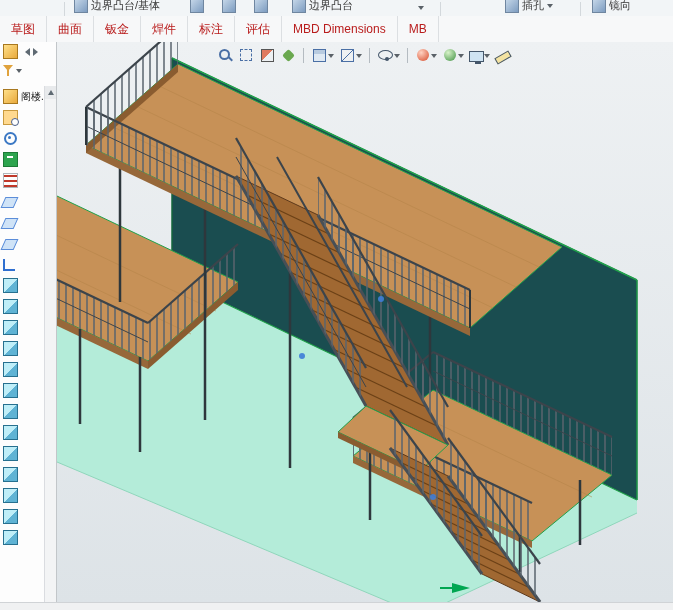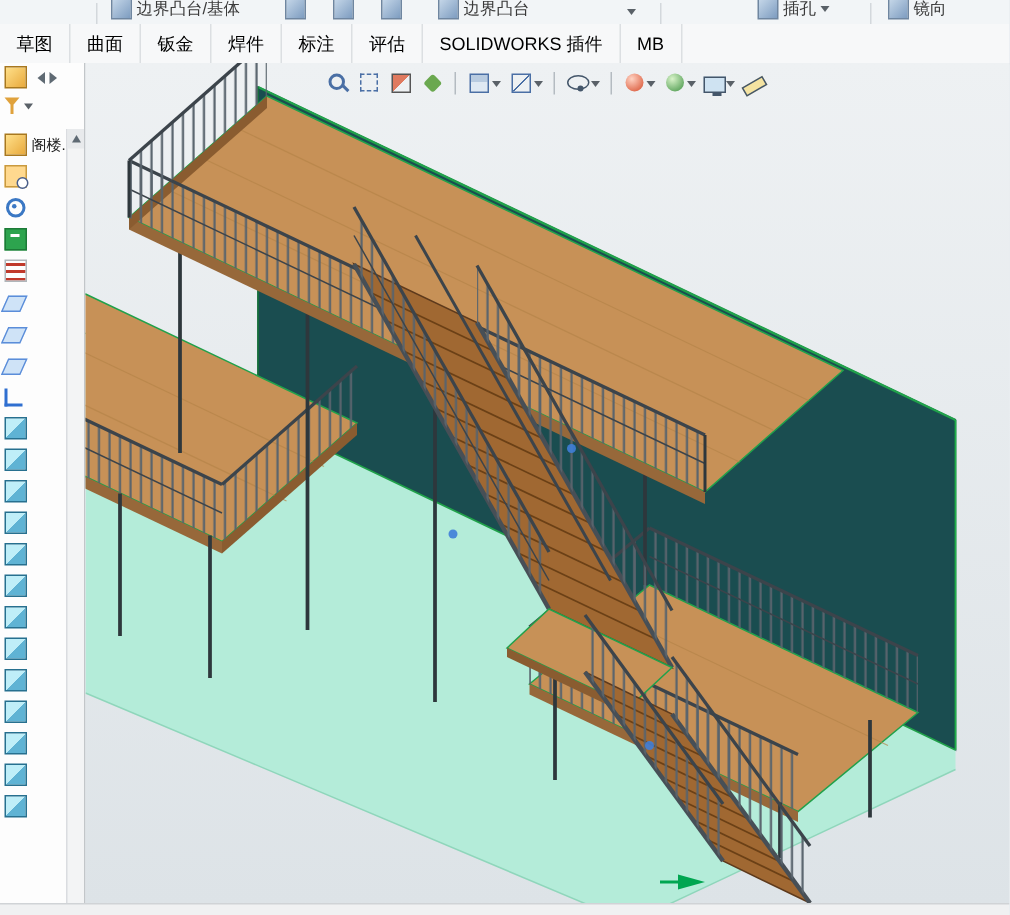--- a/index.html
+++ b/index.html
@@ -11,21 +11,21 @@
         border-bottom:1px solid #e0e4e7;overflow:hidden;font-size:11px;color:#3a3a3a}
   .titem{position:absolute;bottom:3px;display:flex;align-items:center;gap:3px;white-space:nowrap}
   .tico{width:12px;height:12px;background:linear-gradient(135deg,#c4d6e8,#7d9cc0);
         border:1px solid #6f86a0;flex:none}
   .caret{width:0;height:0;border:3px solid transparent;border-top:4px solid #5a6168;margin-top:4px}
   .vsep{position:absolute;bottom:0;width:1px;height:14px;background:#d3d8dc}
 
   
   #tabbar{position:absolute;top:16px;left:0;right:0;height:26px;background:#f7f8f9;
           border-bottom:1px solid #cfd4d8;display:flex;align-items:stretch;overflow:hidden;
-          font-size:12px;color:#000000}
+          font-size:12px;color:#b91c1c}
   .tab{display:flex;align-items:center;padding:0 11px;border-right:1px solid #dcdfe2;
        white-space:nowrap;cursor:default}
 
   
   #sidepanel{position:absolute;top:42px;left:0;width:56px;bottom:7px;background:#fdfdfd;
              border-right:1px solid #c2c6c9;overflow:hidden}
   .prow{height:19px;display:flex;align-items:center;gap:3px;padding:0 3px}
   .arrowL{width:0;height:0;border:4px solid transparent;border-right:5px solid #5f6a73}
   .arrowR{width:0;height:0;border:4px solid transparent;border-left:5px solid #5f6a73}
   .funnel{width:0;height:0;border:5px solid transparent;border-top:6px solid #e0a23c;position:relative}
@@ -132,21 +132,21 @@
   </span>
 </div>
 
 <div id="tabbar">
   <div class="tab">草图</div>
   <div class="tab">曲面</div>
   <div class="tab">钣金</div>
   <div class="tab">焊件</div>
   <div class="tab">标注</div>
   <div class="tab">评估</div>
-  <div class="tab">SOLIDWORKS 插件</div>
+  <div class="tab">MBD Dimensions</div>
   <div class="tab">MB</div>
 </div>
 
 <div id="sidepanel">
   <div class="prow">
     <i class="ti ti-assembly"></i>
     <i class="arrowL"></i>
     <i class="arrowR"></i>
   </div>
   <div class="prow">

